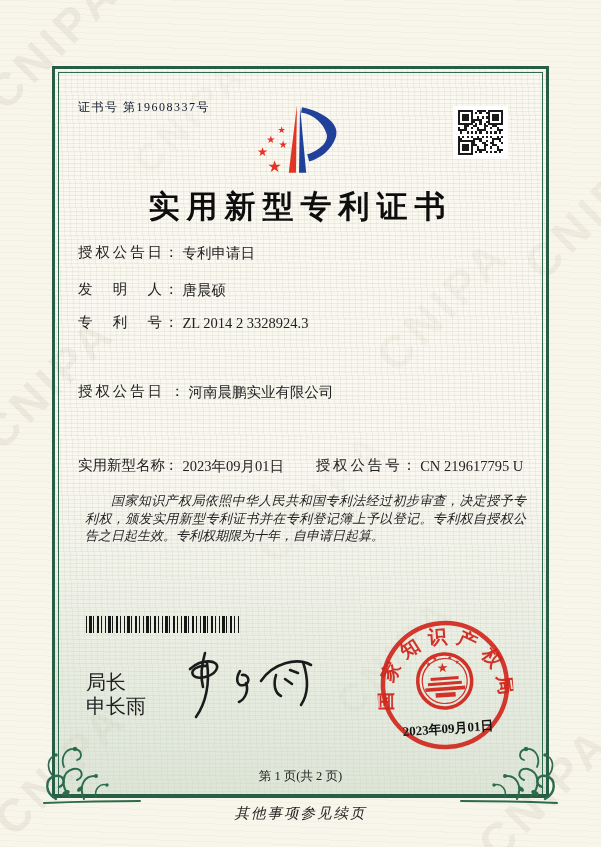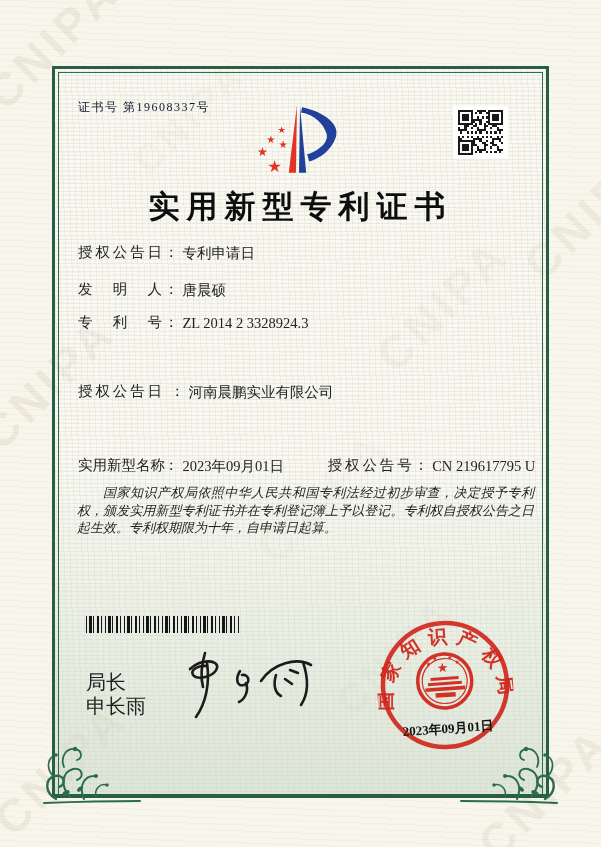--- a/index.html
+++ b/index.html
@@ -42,26 +42,26 @@
       font-weight:bold;letter-spacing:7px;color:#0d0d0d;}
   
   .field{position:absolute;left:78px;font-size:14.5px;color:#222;}
   .field .lbl{display:inline-block;width:84px;text-align:justify;text-align-last:justify;
       vertical-align:top;}
   .field .colon{display:inline-block;vertical-align:top;margin:0 4px 0 2px;}
   .field .val{display:inline-block;vertical-align:top;max-width:345px;line-height:21px;}
   .f-name{top:243px;} .f-inventor{top:280px;} .f-patno{top:313px;}
   .f-filing{top:349px;} .f-patentee{top:382px;} .f-address{top:417px;}
   .f-grant{top:456px;white-space:nowrap;}
-  .f-grant .pair2{margin-left:40px;}
+  .f-grant .pair2{margin-left:28px;}
   .f-grant .pair2 .lbl{width:84px;}
   
   .legal{position:absolute;left:77px;top:484px;width:457px;font-size:13px;line-height:17.6px;
       font-style:italic;color:#1f1f1f;text-align:justify;}
-  .legal p{margin:0;text-indent:2em;}
+  .legal p{margin:8px;text-indent:2em;}
   
   .barcode{position:absolute;left:86px;top:616px;width:153px;height:17px;
       background:repeating-linear-gradient(90deg,#151515 0 1.5px,transparent 1.5px 3px,
         #151515 3px 6px,transparent 6px 7px,#151515 7px 8px,transparent 8px 11px,
         #151515 11px 13.5px,transparent 13.5px 15px,#151515 15px 16px,transparent 16px 19px);}
   .officer{position:absolute;left:86px;top:670px;font-family:"Liberation Sans","DejaVu Sans",sans-serif;
       font-size:20px;color:#222;line-height:24px;}
   .sig{position:absolute;left:163px;top:645px;width:160px;height:78px;}
   .seal{position:absolute;left:377px;top:617px;width:136px;height:136px;transform:rotate(-4deg);}
   .page-num{position:absolute;left:0;right:0;top:768px;text-align:center;font-size:12.5px;color:#222;}
@@ -417,14 +417,16 @@
       <text x="72" y="43" font-size="6" fill="#d0271d">★</text>
       <text x="79" y="48" font-size="6" fill="#d0271d">★</text>
       <rect x="54" y="60" width="28" height="3" fill="#d0271d"></rect>
       <rect x="51" y="65" width="34" height="3" fill="#d0271d"></rect>
       <rect x="48" y="70" width="40" height="3.6" fill="#d0271d"></rect>
       <rect x="58" y="75.6" width="20" height="4.6" fill="#d0271d"></rect>
     </g>
     <text x="68" y="116" text-anchor="middle" font-size="13" font-weight="bold" fill="#111">2023年09月01日</text>
   </svg>
 
+  <div class="page-num">第 1 页(共 2 页)</div>
+  <div class="cont-note">其他事项参见续页</div>
 
 </div>
 
 </body></html>

